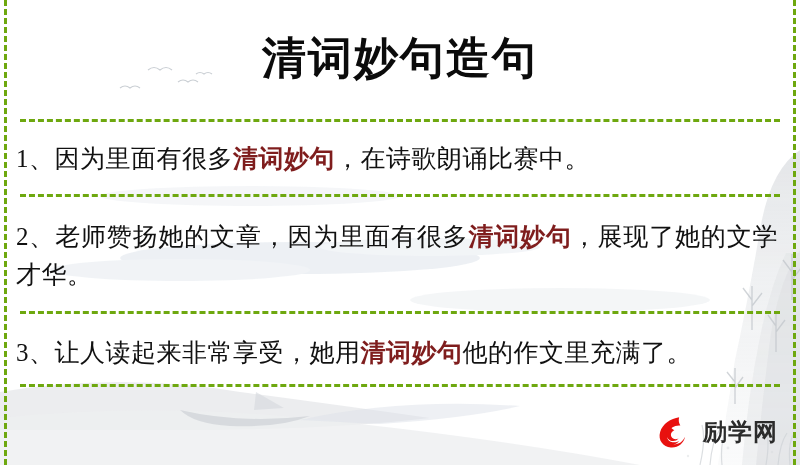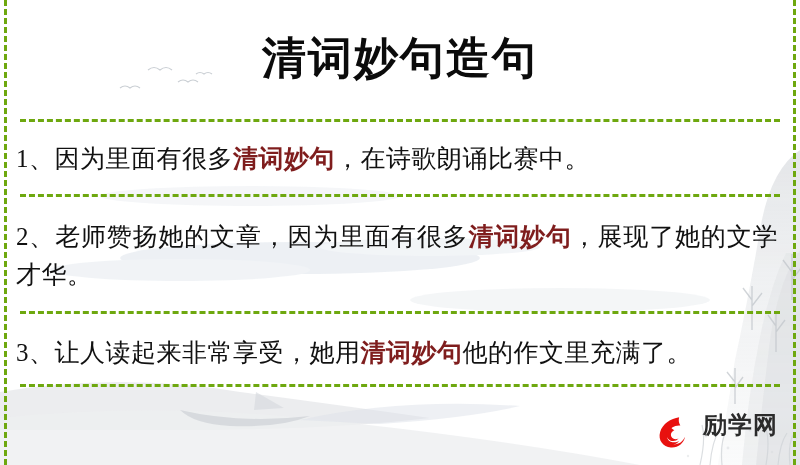--- a/index.html
+++ b/index.html
@@ -102,20 +102,21 @@
     color: #7f1d1d;
     font-weight: bold;
   }
 
   
   .logo {
     position: absolute;
     right: 22px;
     bottom: 14px;
     display: flex;
+    align-items: center;
     gap: 12px;
     z-index: 5;
   }
   .logo-mark { width: 38px; height: 38px; display: block; }
   .logo-text {
     font-family: "Liberation Sans", "DejaVu Sans", sans-serif;
     font-size: 24px;
     font-weight: bold;
     color: #2b2b2b;
     letter-spacing: 1px;

